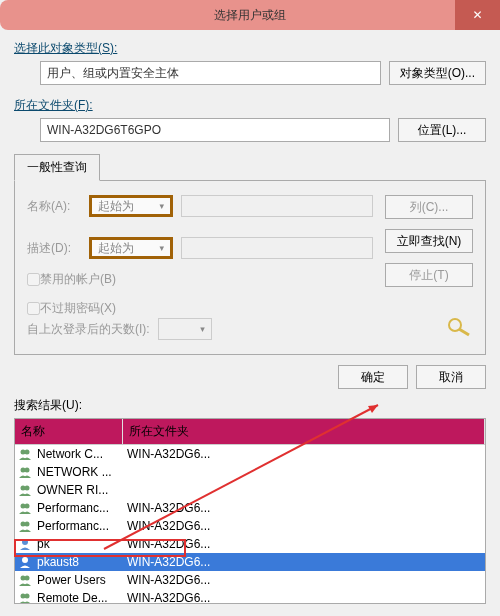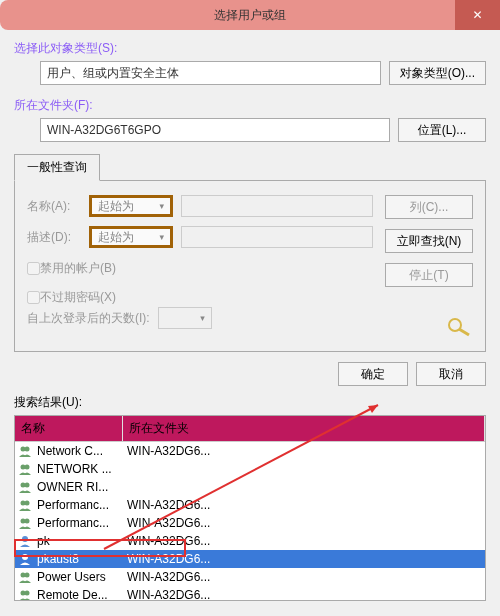--- a/index.html
+++ b/index.html
@@ -3,36 +3,36 @@
 <meta charset="utf-8">
 <style>
 * { box-sizing: border-box; margin: 0; padding: 0; font-family: "Microsoft YaHei", "Segoe UI", sans-serif; font-size: 12px; }
 body { width: 500px; height: 616px; background: #f0f0f0; overflow: hidden; position: relative; }
 
 .titlebar { height: 30px; background: #e8928c; display: flex; align-items: center; justify-content: center; position: relative; color: #333; border-radius: 8px; }
 .titlebar .close { position: absolute; right: 0; top: 0; width: 45px; height: 30px; background: #c55a52; color: #fff; display: flex; align-items: center; justify-content: center; font-size: 14px; cursor: pointer; }
 
 .content { padding: 10px 14px; background: #f0f0f0; }
 
-.label-row { margin-bottom: 4px; color: #8b5cf6; }
+.label-row { margin-bottom: 4px; color: #0c4a6e; text-decoration: underline; }
 .field-row { display: flex; gap: 8px; align-items: center; margin-bottom: 12px; padding-left: 26px; }
 .text-field { flex: 1; height: 24px; border: 1px solid #aaa; background: #fff; padding: 0 6px; color: #333; display: flex; align-items: center; }
 .btn { height: 24px; border: 1px solid #aaa; background: #f5f5f5; padding: 0 10px; cursor: pointer; min-width: 88px; }
 .btn:disabled, .btn.disabled { color: #999; }
 .btn.small { min-width: 70px; }
 
 .tabs { display: flex; border-bottom: 1px solid #aaa; margin-top: 6px; }
 .tab { padding: 4px 12px; border: 1px solid #aaa; border-bottom: none; background: #f0f0f0; cursor: pointer; margin-bottom: -1px; }
 .tab.active { background: #f0f0f0; border-bottom: 1px solid #f0f0f0; }
 
 .query-panel { border: 1px solid #aaa; border-top: none; padding: 14px 12px 14px 12px; display: flex; gap: 12px; }
 .query-left { flex: 1; }
 .query-right { width: 88px; display: flex; flex-direction: column; gap: 10px; }
 
-.form-grid { display: grid; grid-template-columns: 54px 84px 1fr; gap: 9px 8px; align-items: center; }
+.form-grid { display: grid; grid-template-columns: 54px 84px 1fr; gap: 20px 8px; align-items: center; }
 .muted { color: #999; }
 .combo { height: 22px; border: 3px solid #a16207; background: #fafafa; display: flex; align-items: center; justify-content: space-between; padding: 0 6px; color: #888; }
 .combo .arrow { font-size: 9px; color: #888; }
 .text-input { height: 22px; border: 1px solid #ccc; background: #fff; }
 .text-input.disabled { background: #f0f0f0; }
 .num-input { width: 54px; height: 22px; border: 1px solid #ccc; background: #f0f0f0; }
 
 .check-row { display: flex; align-items: center; gap: 0; margin-top: 12px; color: #999; }
 .check-row input { width: 13px; height: 13px; }
 

